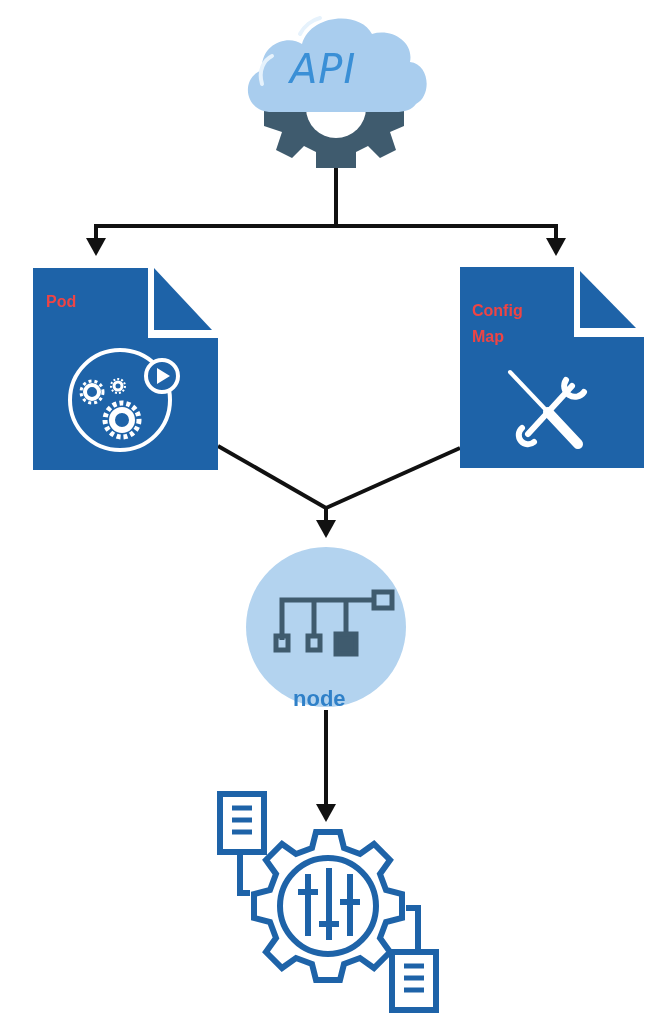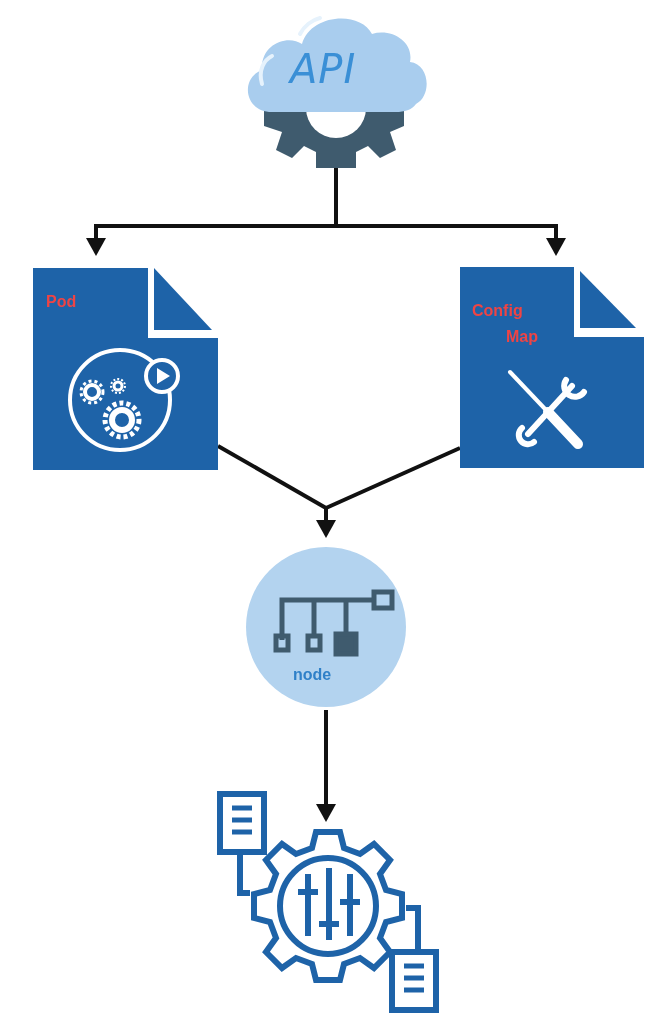--- a/index.html
+++ b/index.html
@@ -1,20 +1,20 @@
 <!DOCTYPE html>
 <html><head>
 <meta charset="utf-8">
 <style>
   html, body { margin: 0; padding: 0; background: #ffffff; }
   body { width: 672px; height: 1024px; position: relative; overflow: hidden; font-family: "Liberation Sans", sans-serif; }
   svg { position: absolute; left: 0; top: 0; }
   .doc-label { position: absolute; color: #ef4444; font-family: "Liberation Sans", sans-serif; font-weight: bold; font-size: 16px; line-height: 36px; }
   .api-label { position: absolute; font-family: "DejaVu Sans", sans-serif; font-size: 40px; color: #3a8fd6; letter-spacing: 1px; }
-  .node-label { position: absolute; font-family: "Liberation Sans", sans-serif; font-weight: bold; font-size: 16px; color: #2f80c8; }
+  .node-label { position: absolute; font-family: "Liberation Sans", sans-serif; font-weight: bold; font-size: 22px; color: #2f80c8; margin-top: 20px; }
 </style>
 </head>
 <body>
 
 <svg width="672" height="1024" viewBox="0 0 672 1024">
   <defs>
     <marker id="arrowhead" markerWidth="10" markerHeight="10" refX="5" refY="5" orient="auto" markerUnits="userSpaceOnUse">
       <path d="M0,0 L10,5 L0,10 Z" fill="#111111"></path>
     </marker>
   </defs>
@@ -115,15 +115,15 @@
     <line x1="350" y1="874" x2="350" y2="936" stroke-width="6"></line>
     <line x1="340" y1="902" x2="360" y2="902" stroke-width="6"></line>
   </g>
 </svg>
 
 <div class="api-label" style="left:290px; top:46px;font-style:italic;">API</div>
 
 <div class="doc-label" style="left:46px; top:284px;">Pod</div>
 
 <div class="doc-label" style="left:472px; top:293px;">Config</div>
-<div class="doc-label" style="left:472px; top:319px;margin-left:34px;">Map</div>
+<div class="doc-label" style="left:472px; top:319px;">Map</div>
 
 <div class="node-label" style="left:293px; top:666px;">node</div>
 
 </body></html>

